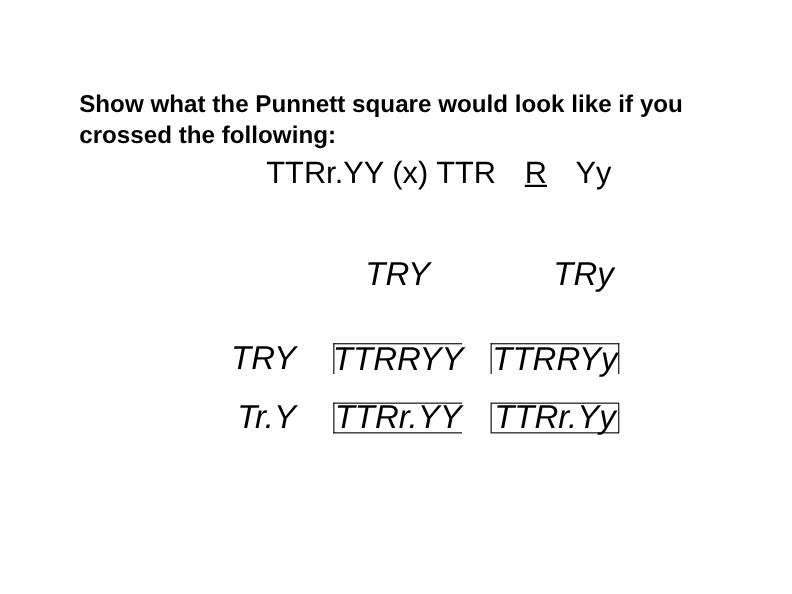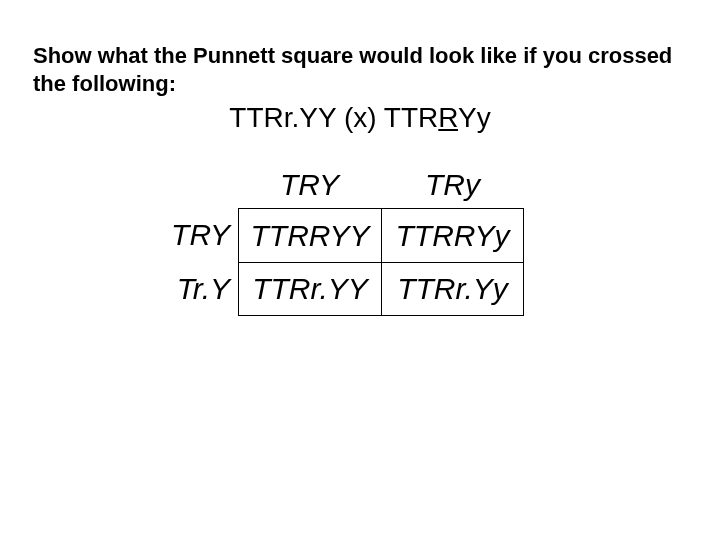--- a/index.html
+++ b/index.html
@@ -1,15 +1,15 @@
 <!DOCTYPE html>
 <html><head>
   <meta charset="utf-8">
   <style>
-    * { box-sizing: border-box; margin: 0; padding: 0; }
+    * { box-sizing: border-box; margin: 13px; padding: 0; }
     body {
       width: 720px;
       height: 540px;
       background: #ffffff;
       font-family: Arial, Helvetica, sans-serif;
       color: #000;
       position: relative;
     }
     .prompt {
       position: absolute;

